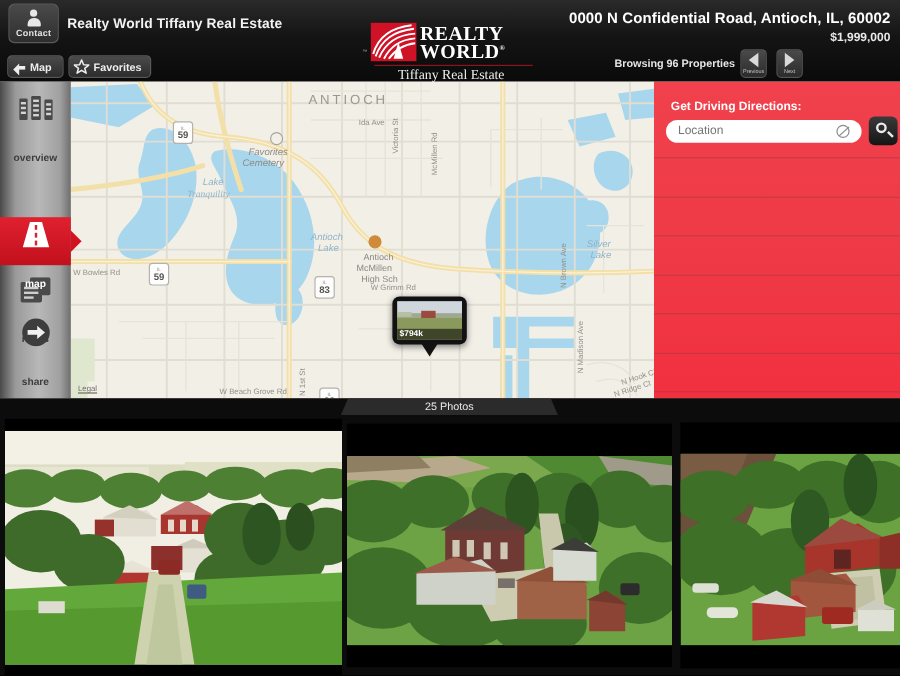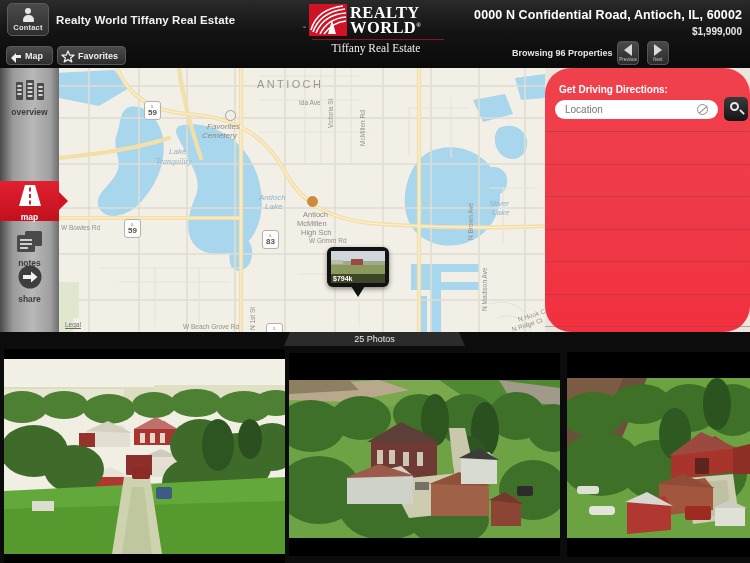--- a/index.html
+++ b/index.html
@@ -35,21 +35,21 @@
     border-radius: 5px 5px 1px 1px;
   }
   .contact-lbl { font-size: 7.5px; color: #e2e2e2; font-weight: bold; margin-top: 1px; letter-spacing: .2px; }
 
   .agency-name {
     position: absolute; left: 56px; top: 14px;
     font-size: 11.5px; color: #f2f2f2; font-weight: bold; letter-spacing: .1px;
   }
 
   
-  .logo-wrap { position: absolute; left: 296px; top: 1px; width: 160px; height: 60px; }
+  .logo-wrap { position: absolute; left: 296px; top: 16px; width: 160px; height: 60px; }
   .logo-mark {
     position: absolute; left: 13px; top: 3px; width: 38px; height: 32px;
     background: #cf1225; overflow: hidden;
   }
   .logo-mark svg { position: absolute; left: 0; top: 0; }
   .logo-tm { position: absolute; left: 6px; top: 24px; font-size: 4px; color: #bbb; }
   .logo-realty, .logo-world {
     position: absolute; left: 54px; color: #fff; font-weight: bold;
     font-family: "Liberation Serif", serif; letter-spacing: .4px; line-height: 1;
   }
@@ -124,21 +124,21 @@
   
   .sidebar {
     position: absolute; left: 0; top: 0; width: 59px; height: 264px;
     background: linear-gradient(to right, #4a4a4a 0%, #9a9a9a 22%, #b8b8b8 55%, #a0a0a0 85%, #6e6e6e 100%);
     z-index: 6;
   }
   .side-item {
     position: absolute; left: 0; width: 59px;
     display: flex; flex-direction: column; align-items: center; cursor: pointer;
   }
-  .side-lbl { font-size: 8.5px; color: #3c3c3c; font-weight: bold; margin-top: 1px; }
+  .side-lbl { font-size: 8.5px; color: #3c3c3c; font-weight: bold; margin-top: 19px; }
   .side-item.active .side-lbl { color: #fff; }
   .side-tab-red {
     position: absolute; left: 0; top: 113px; width: 59px; height: 40px;
     background: linear-gradient(to bottom, #e0202f, #c2101d);
     z-index: 5;
   }
   .side-tab-red::after {
     content: ''; position: absolute; left: 59px; top: 11px;
     border-top: 9px solid transparent; border-bottom: 9px solid transparent;
     border-left: 9px solid #d21422;
@@ -194,21 +194,20 @@
 
   .legal {
     position: absolute; left: 6px; bottom: 4px;
     font-size: 6.5px; color: #706d68; text-decoration: underline; cursor: pointer;
   }
 
   
   .redpanel {
     position: absolute; left: 545px; top: 0; width: 205px; height: 264px;
     background: linear-gradient(to bottom, #f0414d 0%, #ef3946 55%, #f2303f 100%);
-    border-radius: 26px;
   }
   .gdd-title {
     position: absolute; left: 14px; top: 16px;
     font-size: 10px; color: #fff; font-weight: bold;
   }
   .loc-input {
     position: absolute; left: 10px; top: 32px; width: 163px; height: 19px;
     background: #fff; border: none; border-radius: 10px;
     font-size: 10px; color: #b8b8b8; padding: 0 22px 0 10px;
     font-family: "Liberation Sans", sans-serif;

